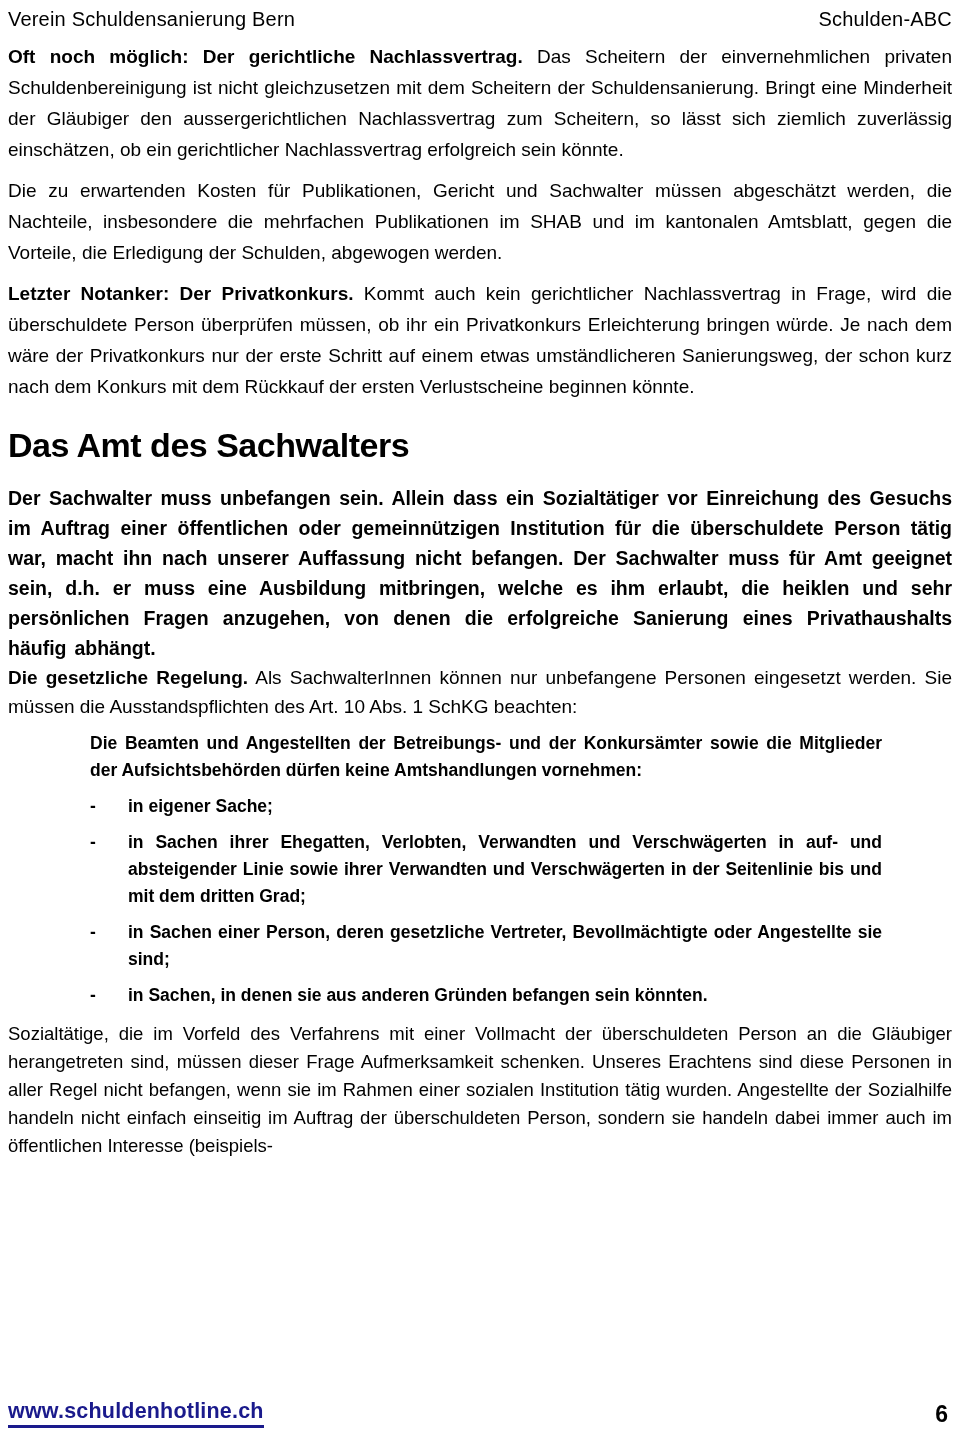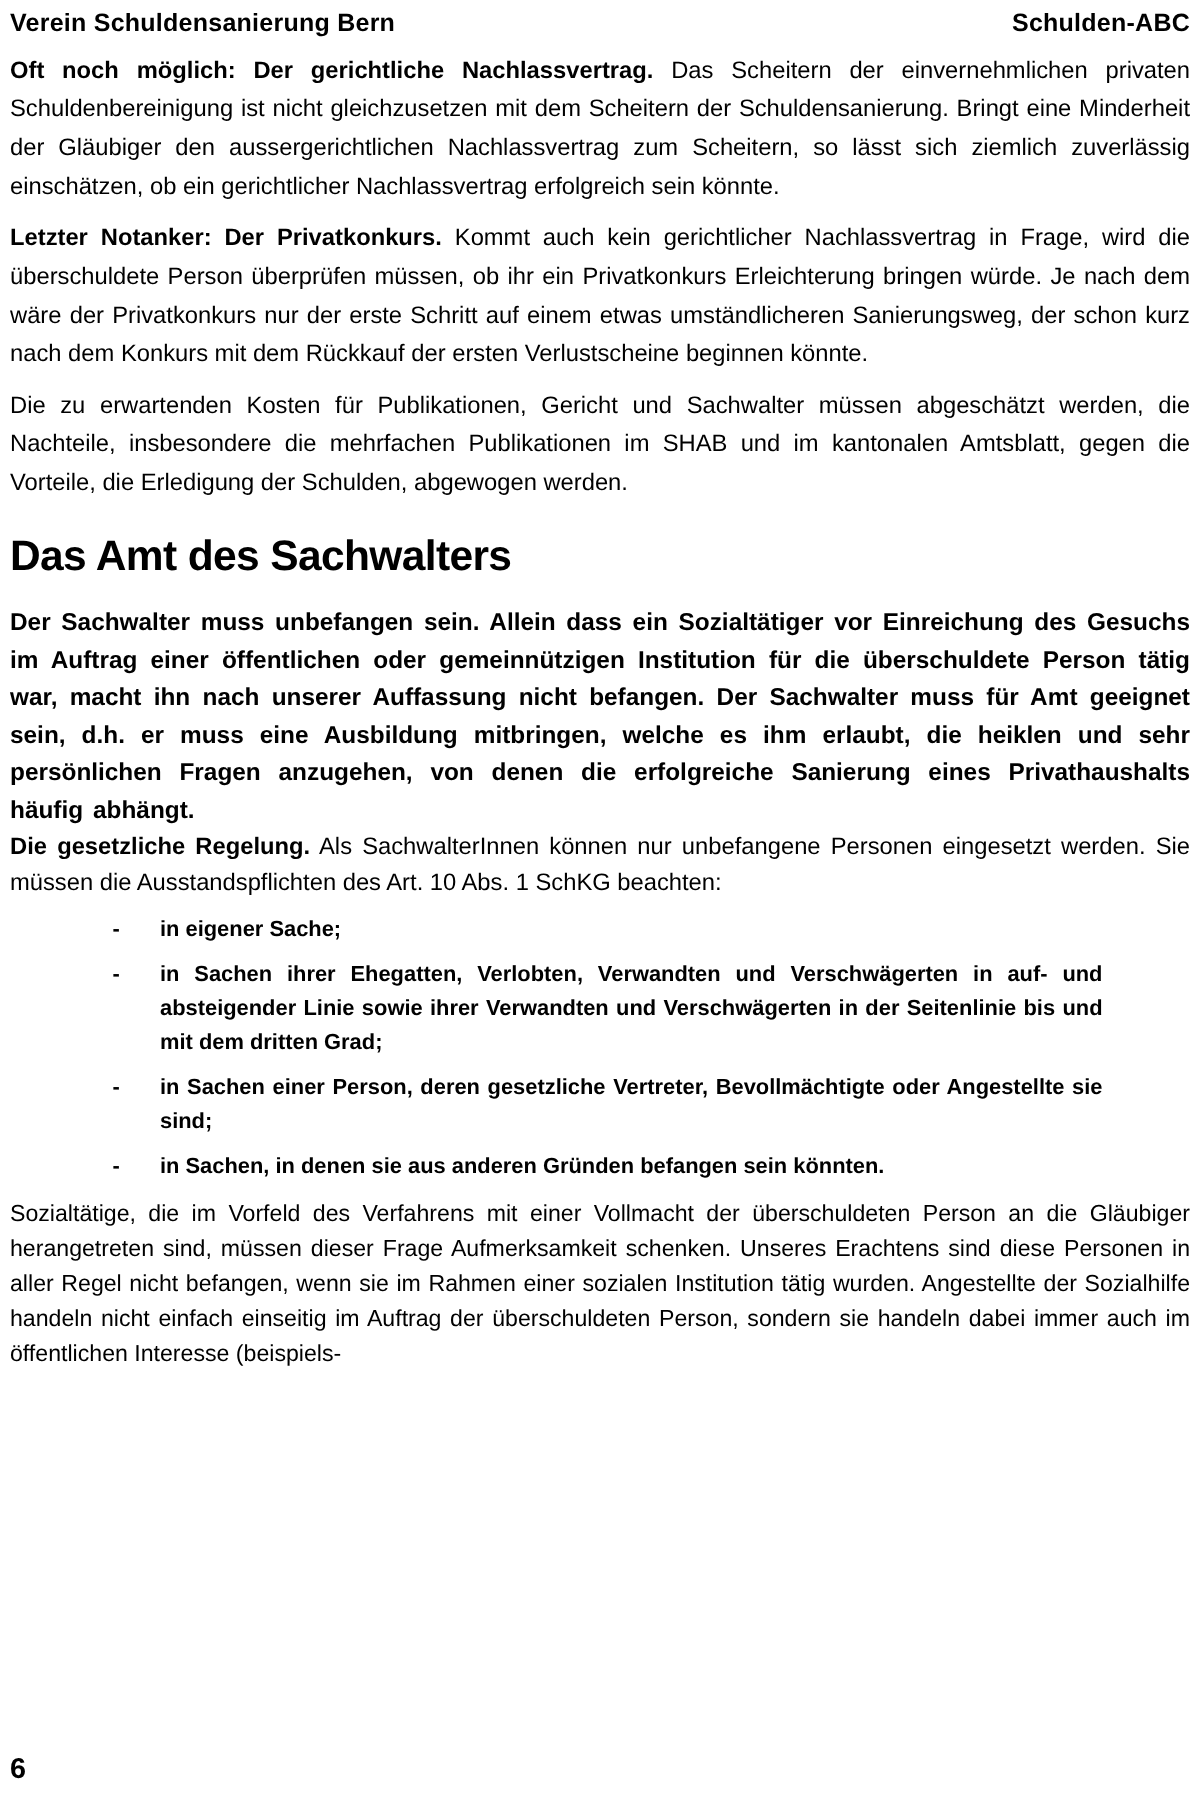--- a/index.html
+++ b/index.html
@@ -10,21 +10,21 @@
     font-family: "Liberation Sans", sans-serif;
     position: relative;
     overflow: hidden;
   }
   .page { padding: 8px 8px 0 8px; }
 
   .doc-header {
     display: flex;
     justify-content: space-between;
     align-items: baseline;
-    font-weight: bold;
+    font-weight: normal;
     font-size: 20px;
     letter-spacing: 0.2px;
     gap: 32px;
   }
 
   h2.sec-title {
     font-size: 27px;
     font-weight: bold;
     letter-spacing: -0.3px;
     margin: 20px 0 0 0;
@@ -100,41 +100,42 @@
   </div>
 
 
   <p class="p-lg">
     <span class="lead">Oft noch möglich: Der gerichtliche Nachlassvertrag.</span>
     <span>Das Scheitern der einvernehmlichen privaten Schuldenbereinigung ist nicht gleichzusetzen mit dem Scheitern der Schuldensanierung. Bringt eine Minderheit der Gläubiger den aussergerichtlichen Nachlassvertrag zum Scheitern, so lässt sich ziemlich zuverlässig einschätzen, ob ein gerichtlicher Nachlassvertrag erfolgreich sein könnte.</span>
   </p>
 
 
   <p class="p-lg">
-    <span class="lead">Letzter Notanker: Der Privatkonkurs.</span>
-    <span>Kommt auch kein gerichtlicher Nachlassvertrag in Frage, wird die überschuldete Person überprüfen müssen, ob ihr ein Privatkonkurs Erleichterung bringen würde. Je nach dem wäre der Privatkonkurs nur der erste Schritt auf einem etwas umständlicheren Sanierungsweg, der schon kurz nach dem Konkurs mit dem Rückkauf der ersten Verlustscheine beginnen könnte.</span>
+    <span>Die zu erwartenden Kosten für Publikationen, Gericht und Sachwalter müssen abgeschätzt werden, die Nachteile, insbesondere die mehrfachen Publikationen im SHAB und im kantonalen Amtsblatt, gegen die Vorteile, die Erledigung der Schulden, abgewogen werden.</span>
   </p>
 
   <p class="p-lg">
-    <span>Die zu erwartenden Kosten für Publikationen, Gericht und Sachwalter müssen abgeschätzt werden, die Nachteile, insbesondere die mehrfachen Publikationen im SHAB und im kantonalen Amtsblatt, gegen die Vorteile, die Erledigung der Schulden, abgewogen werden.</span>
+    <span class="lead">Letzter Notanker: Der Privatkonkurs.</span>
+    <span>Kommt auch kein gerichtlicher Nachlassvertrag in Frage, wird die überschuldete Person überprüfen müssen, ob ihr ein Privatkonkurs Erleichterung bringen würde. Je nach dem wäre der Privatkonkurs nur der erste Schritt auf einem etwas umständlicheren Sanierungsweg, der schon kurz nach dem Konkurs mit dem Rückkauf der ersten Verlustscheine beginnen könnte.</span>
   </p>
 
   <h1 class="sec-title">Das Amt des Sachwalters</h1>
 
   <p class="p-bold">
     <span>Der Sachwalter muss unbefangen sein.</span>
     <span>Allein dass ein Sozialtätiger vor Einreichung des Gesuchs im Auftrag einer öffentlichen oder gemeinnützigen Institution für die überschuldete Person tätig war, macht ihn nach unserer Auffassung nicht befangen. Der Sachwalter muss für Amt geeignet sein, d.h. er muss eine Ausbildung mitbringen, welche es ihm erlaubt, die heiklen und sehr persönlichen Fragen anzugehen, von denen die erfolgreiche Sanierung eines Privathaushalts häufig abhängt.</span>
   </p>
 
   <p class="p-reg">
     <span class="lead">Die gesetzliche Regelung.</span>
     <span>Als SachwalterInnen können nur unbefangene Personen eingesetzt werden. Sie müssen die Ausstandspflichten des Art. 10 Abs. 1 SchKG beachten:</span>
   </p>
 
   <div class="law-block">
+    <p class="law-intro">Die Beamten und Angestellten der Betreibungs- und der Konkursämter sowie die Mitglieder der Aufsichtsbehörden dürfen keine Amtshandlungen vornehmen:</p>
 
     <div class="law-item">
       <span class="dash">-</span>
       <span class="txt">in eigener Sache;</span>
     </div>
     <div class="law-item">
       <span class="dash">-</span>
       <span class="txt">in Sachen ihrer Ehegatten, Verlobten, Verwandten und Verschwägerten in auf- und absteigender Linie sowie ihrer Verwandten und Verschwägerten in der Seitenlinie bis und mit dem dritten Grad;</span>
     </div>
     <div class="law-item">
@@ -145,14 +146,15 @@
       <span class="dash">-</span>
       <span class="txt">in Sachen, in denen sie aus anderen Gründen befangen sein könnten.</span>
     </div>
   </div>
 
   <p class="closing">Sozialtätige, die im Vorfeld des Verfahrens mit einer Vollmacht der überschuldeten Person an die Gläubiger herangetreten sind, müssen dieser Frage Aufmerksamkeit schenken. Unseres Erachtens sind diese Personen in aller Regel nicht befangen, wenn sie im Rahmen einer sozialen Institution tätig wurden. Angestellte der Sozialhilfe handeln nicht einfach einseitig im Auftrag der überschuldeten Person, sondern sie handeln dabei immer auch im öffentlichen Interesse (beispiels-</p>
 
 </div>
 
 <div class="doc-footer">
+  <a class="site-link" href="#">www.schuldenhotline.ch</a>
   <span class="page-num">6</span>
 </div>
 
 </body></html>

